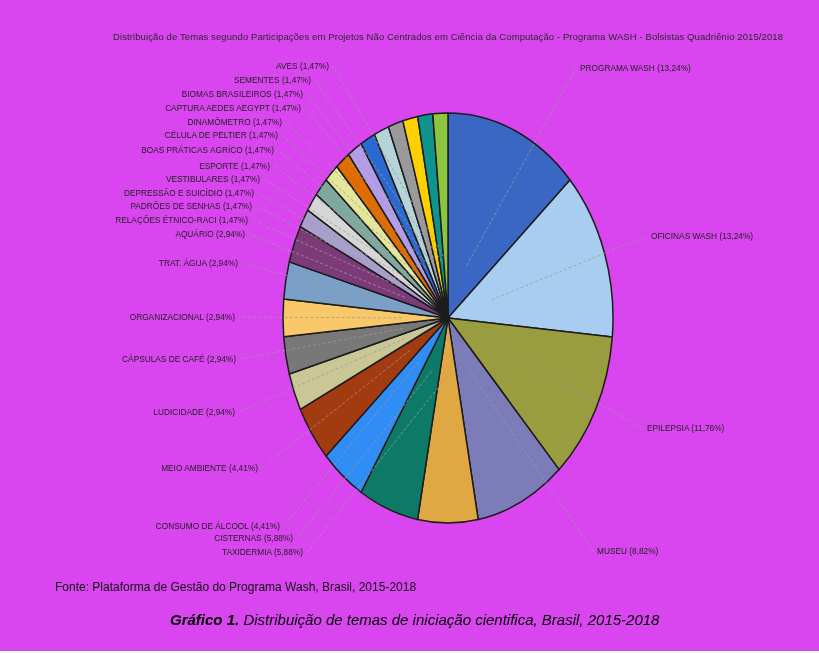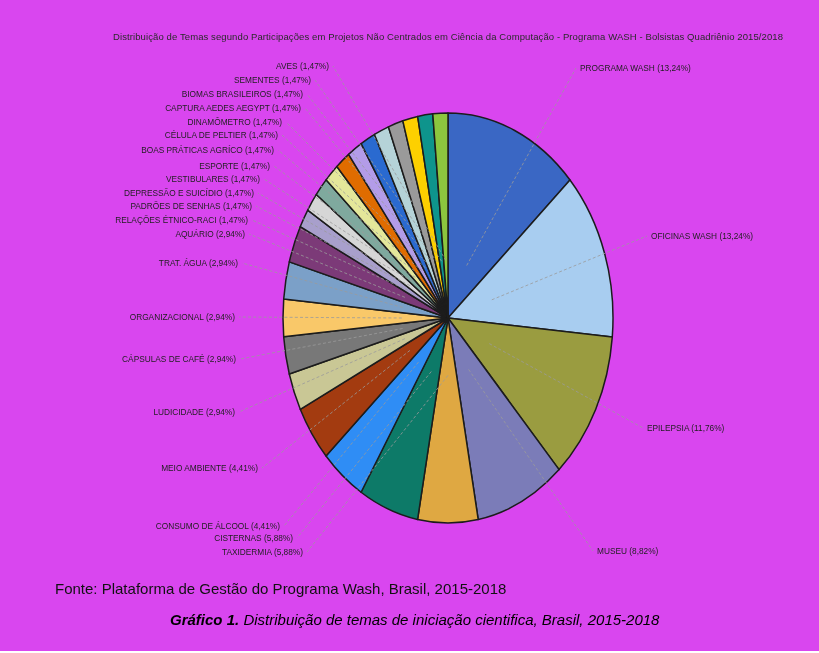--- a/index.html
+++ b/index.html
@@ -20,21 +20,21 @@
   }
   #pie-svg{position:absolute;left:0;top:0;}
   .slice-label{
     font-family:"Liberation Sans",sans-serif;
     font-size:8.3px;
     fill:#1f1f1f;
   }
   .fonte{
     position:absolute;
     left:55px;top:580px;
-    font-size:15px;
+    font-size:12px;
     color:#111;
     white-space:nowrap;
   }
   .caption{
     position:absolute;
     left:145px;top:611px;
     font-size:15px;
     font-style:italic;
     color:#000;
     white-space:nowrap;

